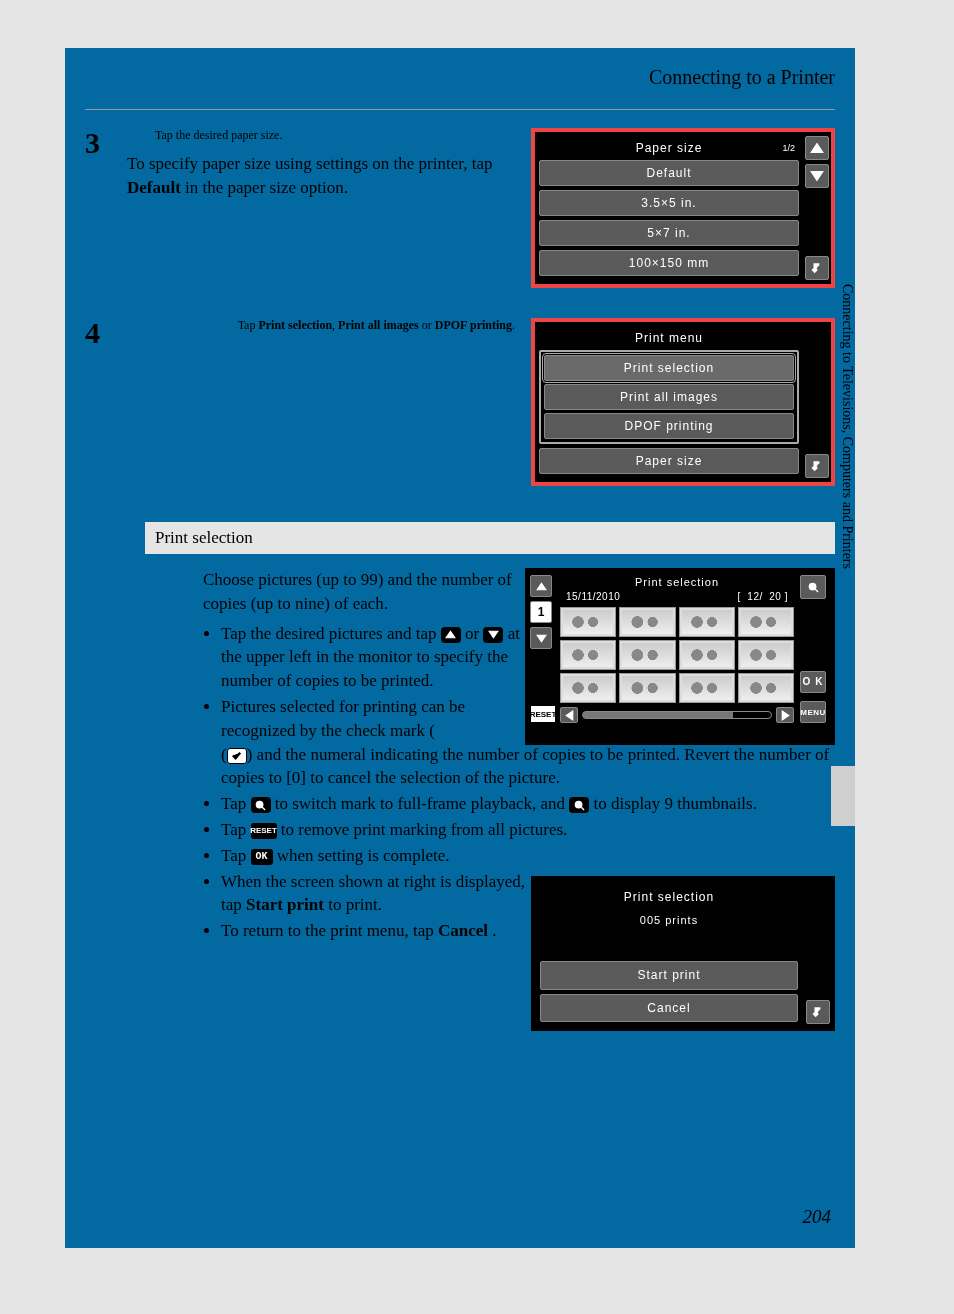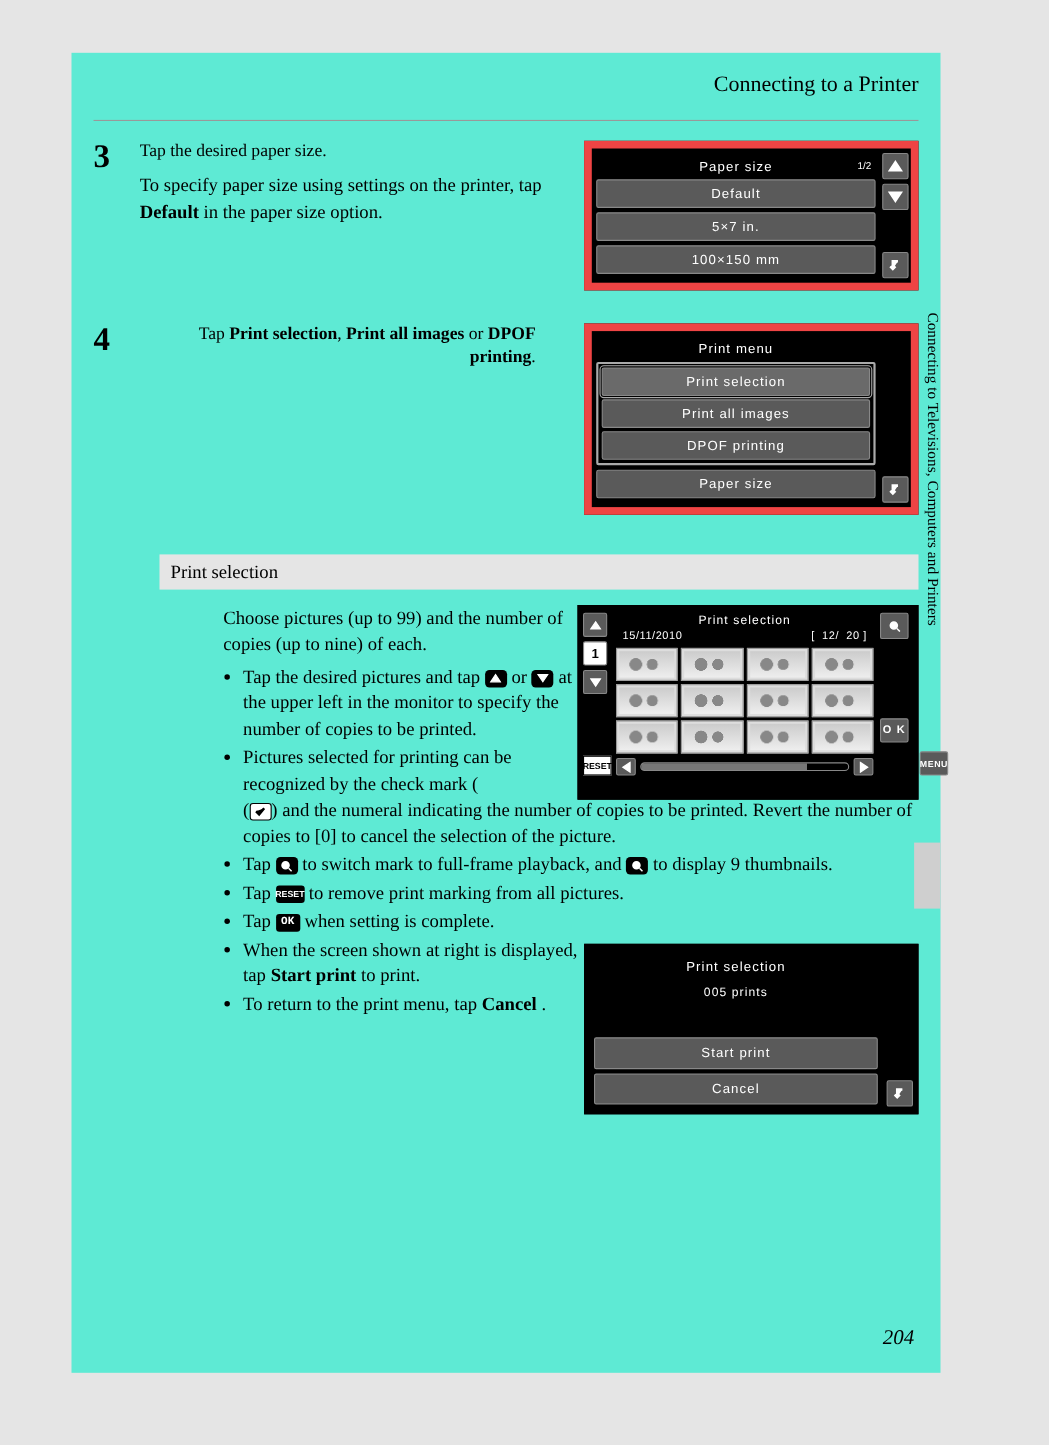--- a/index.html
+++ b/index.html
@@ -10,21 +10,21 @@
     height: 1314px;
     position: relative;
     color: #000;
   }
   .page {
     position: absolute;
     top: 48px;
     left: 65px;
     width: 790px;
     height: 1200px;
-    background: #5eead4;
+    background: #0369a1;
   }
   .header-title {
     text-align: right;
     font-size: 20px;
     padding: 18px 0 20px 0;
     margin: 0 20px 0 20px;
     border-bottom: 1px solid #999;
   }
   .step-row {
     display: flex;
@@ -32,35 +32,36 @@
   }
   .step-num {
     font-size: 30px;
     font-weight: bold;
     width: 42px;
     flex-shrink: 0;
     line-height: 1;
   }
   .step-body { flex: 1; }
   .step-title {
-    font-size: 16px;
+    font-size: 12px;
     margin-bottom: 8px;
     line-height: 1.3;
+    margin-left: 28px;
   }
   .step-text {
     font-size: 17px;
     line-height: 1.45;
     max-width: 370px;
   }
   .step-text p { margin-bottom: 8px; }
   .device-screen {
     flex-shrink: 0;
     width: 304px;
     background: #000;
-    border: 7px solid #ef4444;
+    border: 4px solid #ef4444;
     color: #fff;
     font-family: Arial, sans-serif;
     font-size: 12px;
     letter-spacing: 1px;
   }
   .ds-row { display: flex; }
   .ds-main { flex: 1; padding: 4px; }
   .ds-side { width: 28px; display: flex; flex-direction: column; gap: 4px; padding: 4px 2px; }
   .ds-title-row { display:flex; align-items:center; justify-content:center; position:relative; height:24px; }
   .ds-title { text-align: center; font-size: 12px; }
@@ -201,20 +202,21 @@
     </div>
 
     <div class="device-screen">
       <div class="ds-row">
         <div class="ds-main">
           <div class="ds-title-row">
             <span class="ds-title">Paper size</span>
             <span class="ds-page">1/2</span>
           </div>
           <div class="ds-item">Default</div>
+          <div class="ds-item">3.5×5 in.</div>
           <div class="ds-item">5×7 in.</div>
           <div class="ds-item">100×150 mm</div>
         </div>
         <div class="ds-side">
           <div class="ds-icon-btn">
               <svg viewBox="0 0 10 10">
                 <path d="M5 2 L9 8 L1 8 Z"></path>
               </svg>
             </div>
           <div class="ds-icon-btn">
@@ -353,21 +355,21 @@
               <div class="small-ico" style="width:26px;height:24px;">
                   <svg viewBox="0 0 12 12" fill="none" stroke-width="1.5">
                     <circle cx="5" cy="5" r="3.5"></circle>
                     <line x1="8" y1="8" x2="11" y2="11"></line>
                     <line x1="5" y1="3" x2="5" y2="7"></line>
                     <line x1="3" y1="5" x2="7" y2="5"></line>
                   </svg>
                 </div>
               <div style="flex:1"></div>
               <div class="small-ico" style="width:26px;height:22px;font-size:10px;font-weight:bold;letter-spacing:1px;">O K</div>
-              <div class="small-ico" style="width:26px;height:22px;font-size:8px;font-weight:bold;letter-spacing:0.5px;margin-left:36px;">MENU</div>
+              <div class="small-ico" style="width:26px;height:22px;font-size:8px;font-weight:bold;letter-spacing:0.5px;">MENU</div>
             </div>
           </div>
         </div>
       </div>
 
       <div style="padding-left:18px; margin-top:-2px;">
         <span>
           <span>(</span><span class="inline-ico white">
               <svg viewBox="0 0 12 12" fill="none" stroke-width="2.5">
                 <path d="M2 6 L5 9 L10 3"></path>

